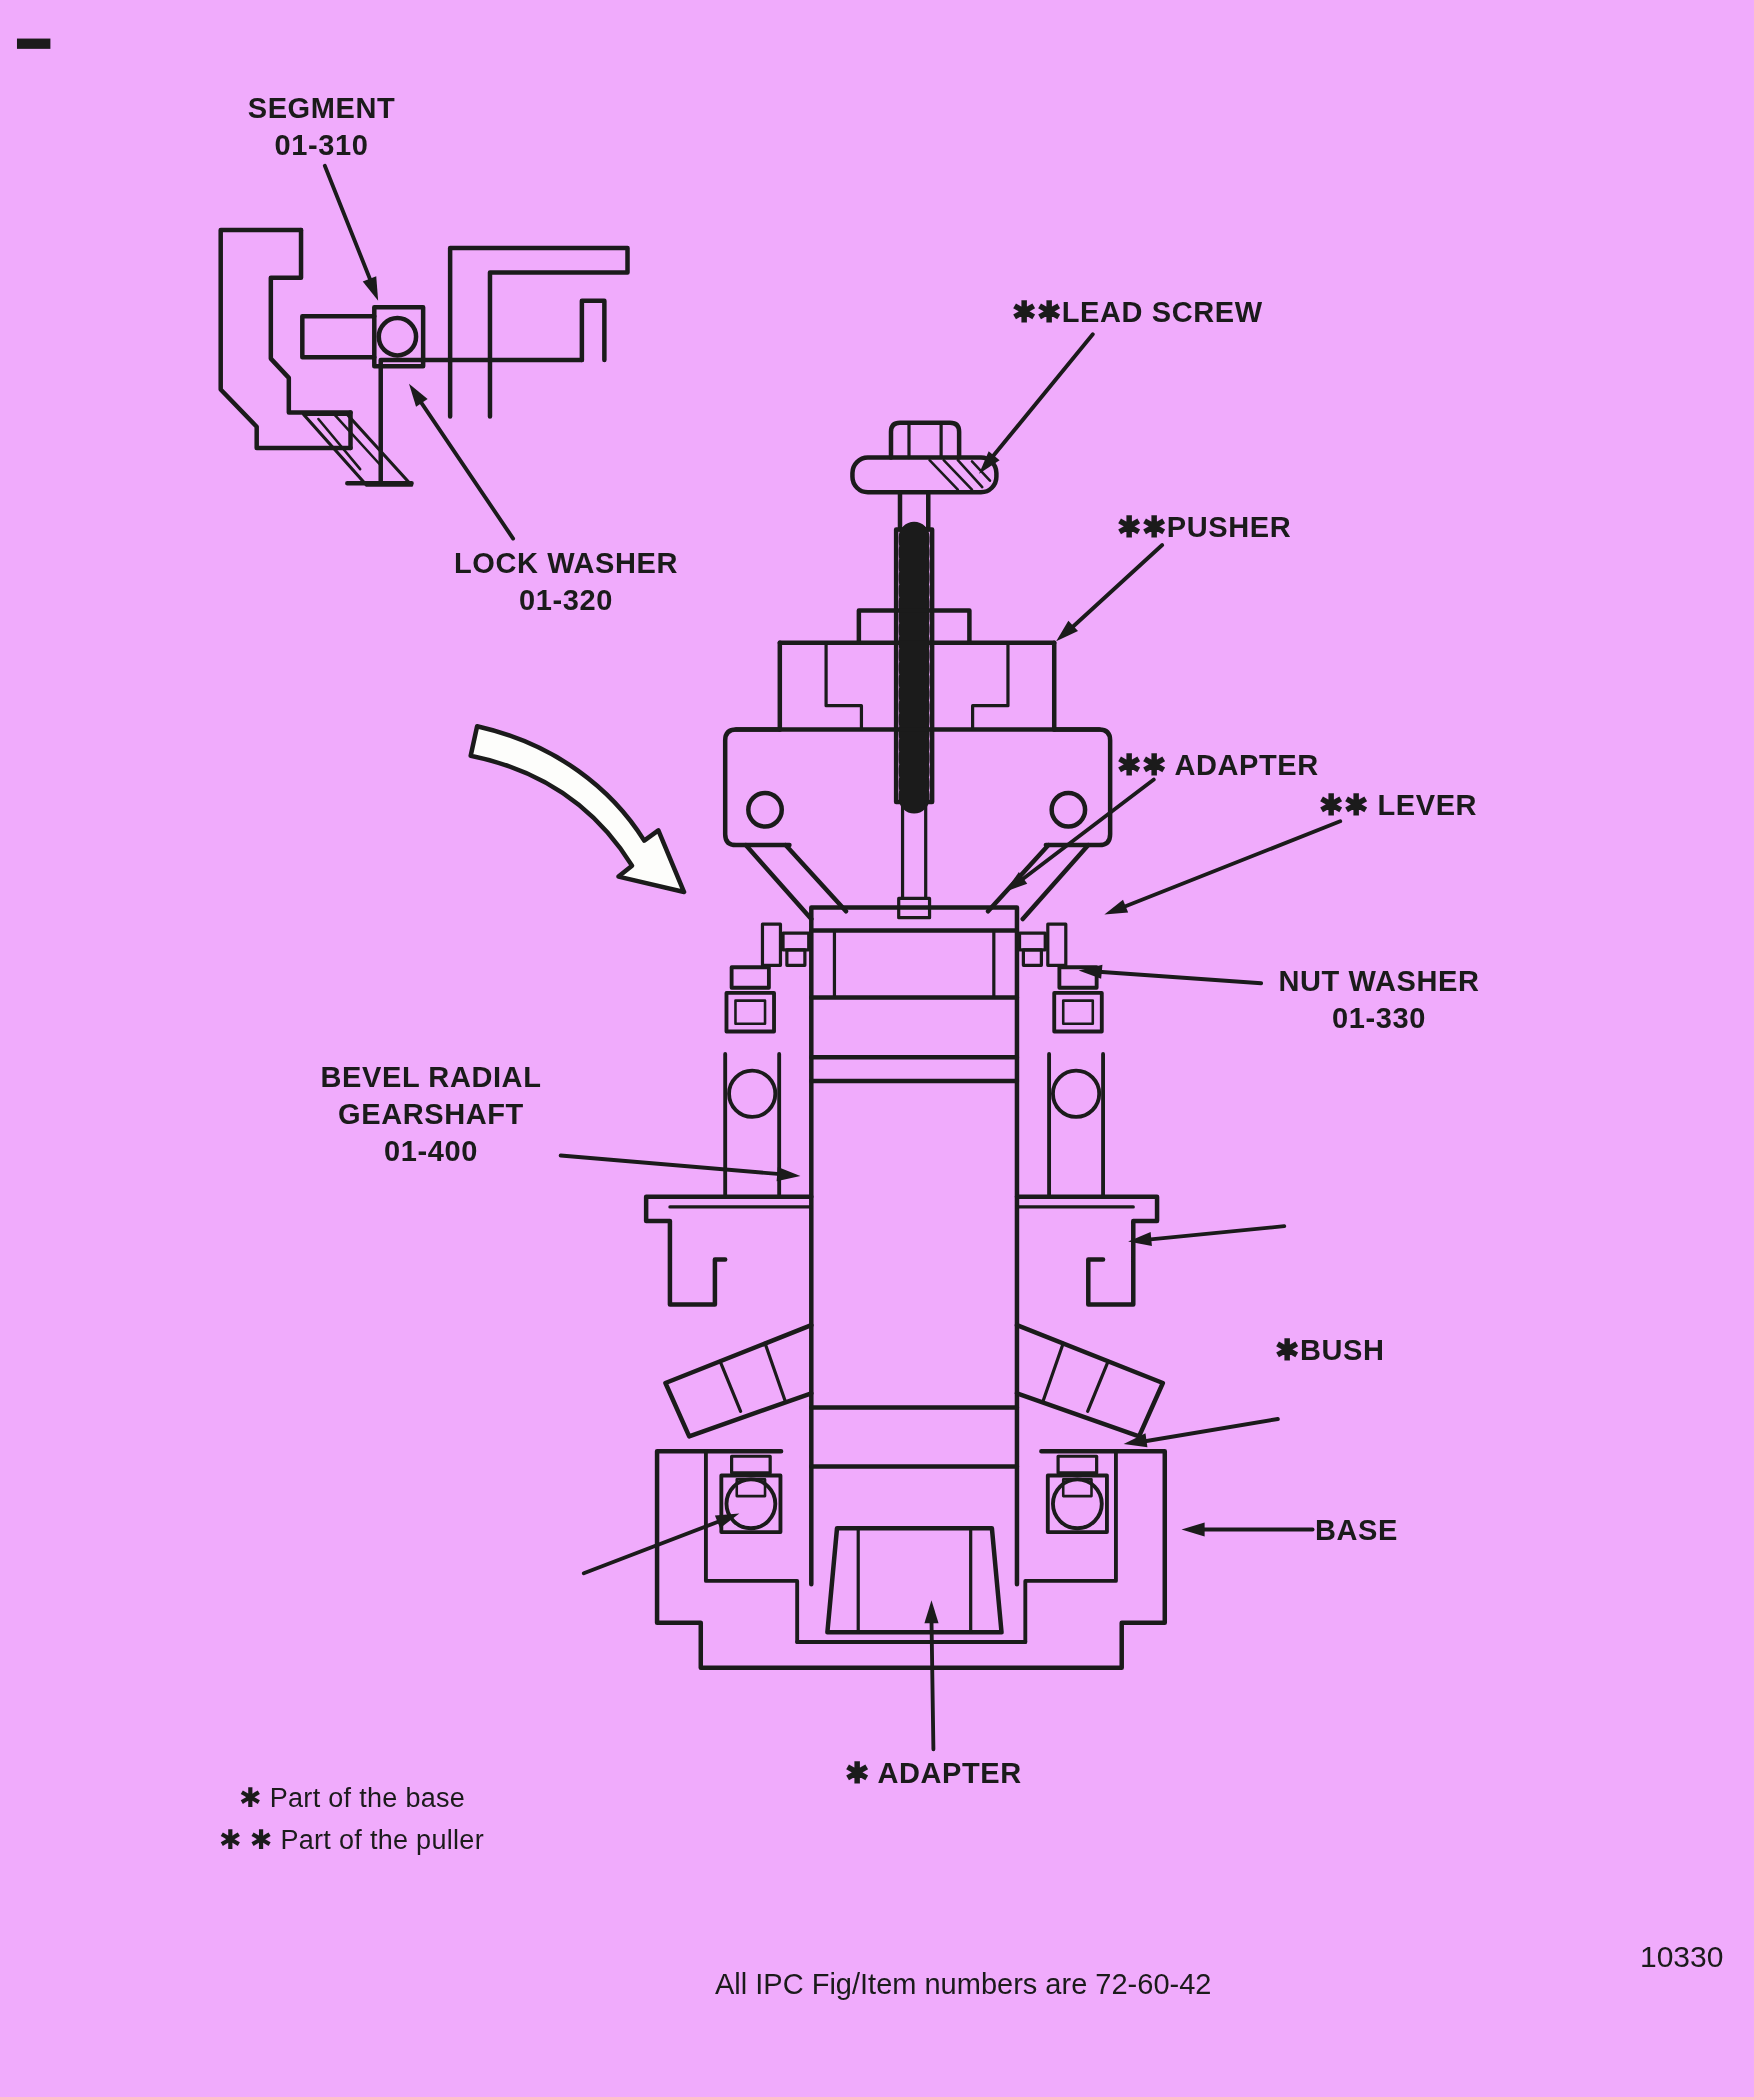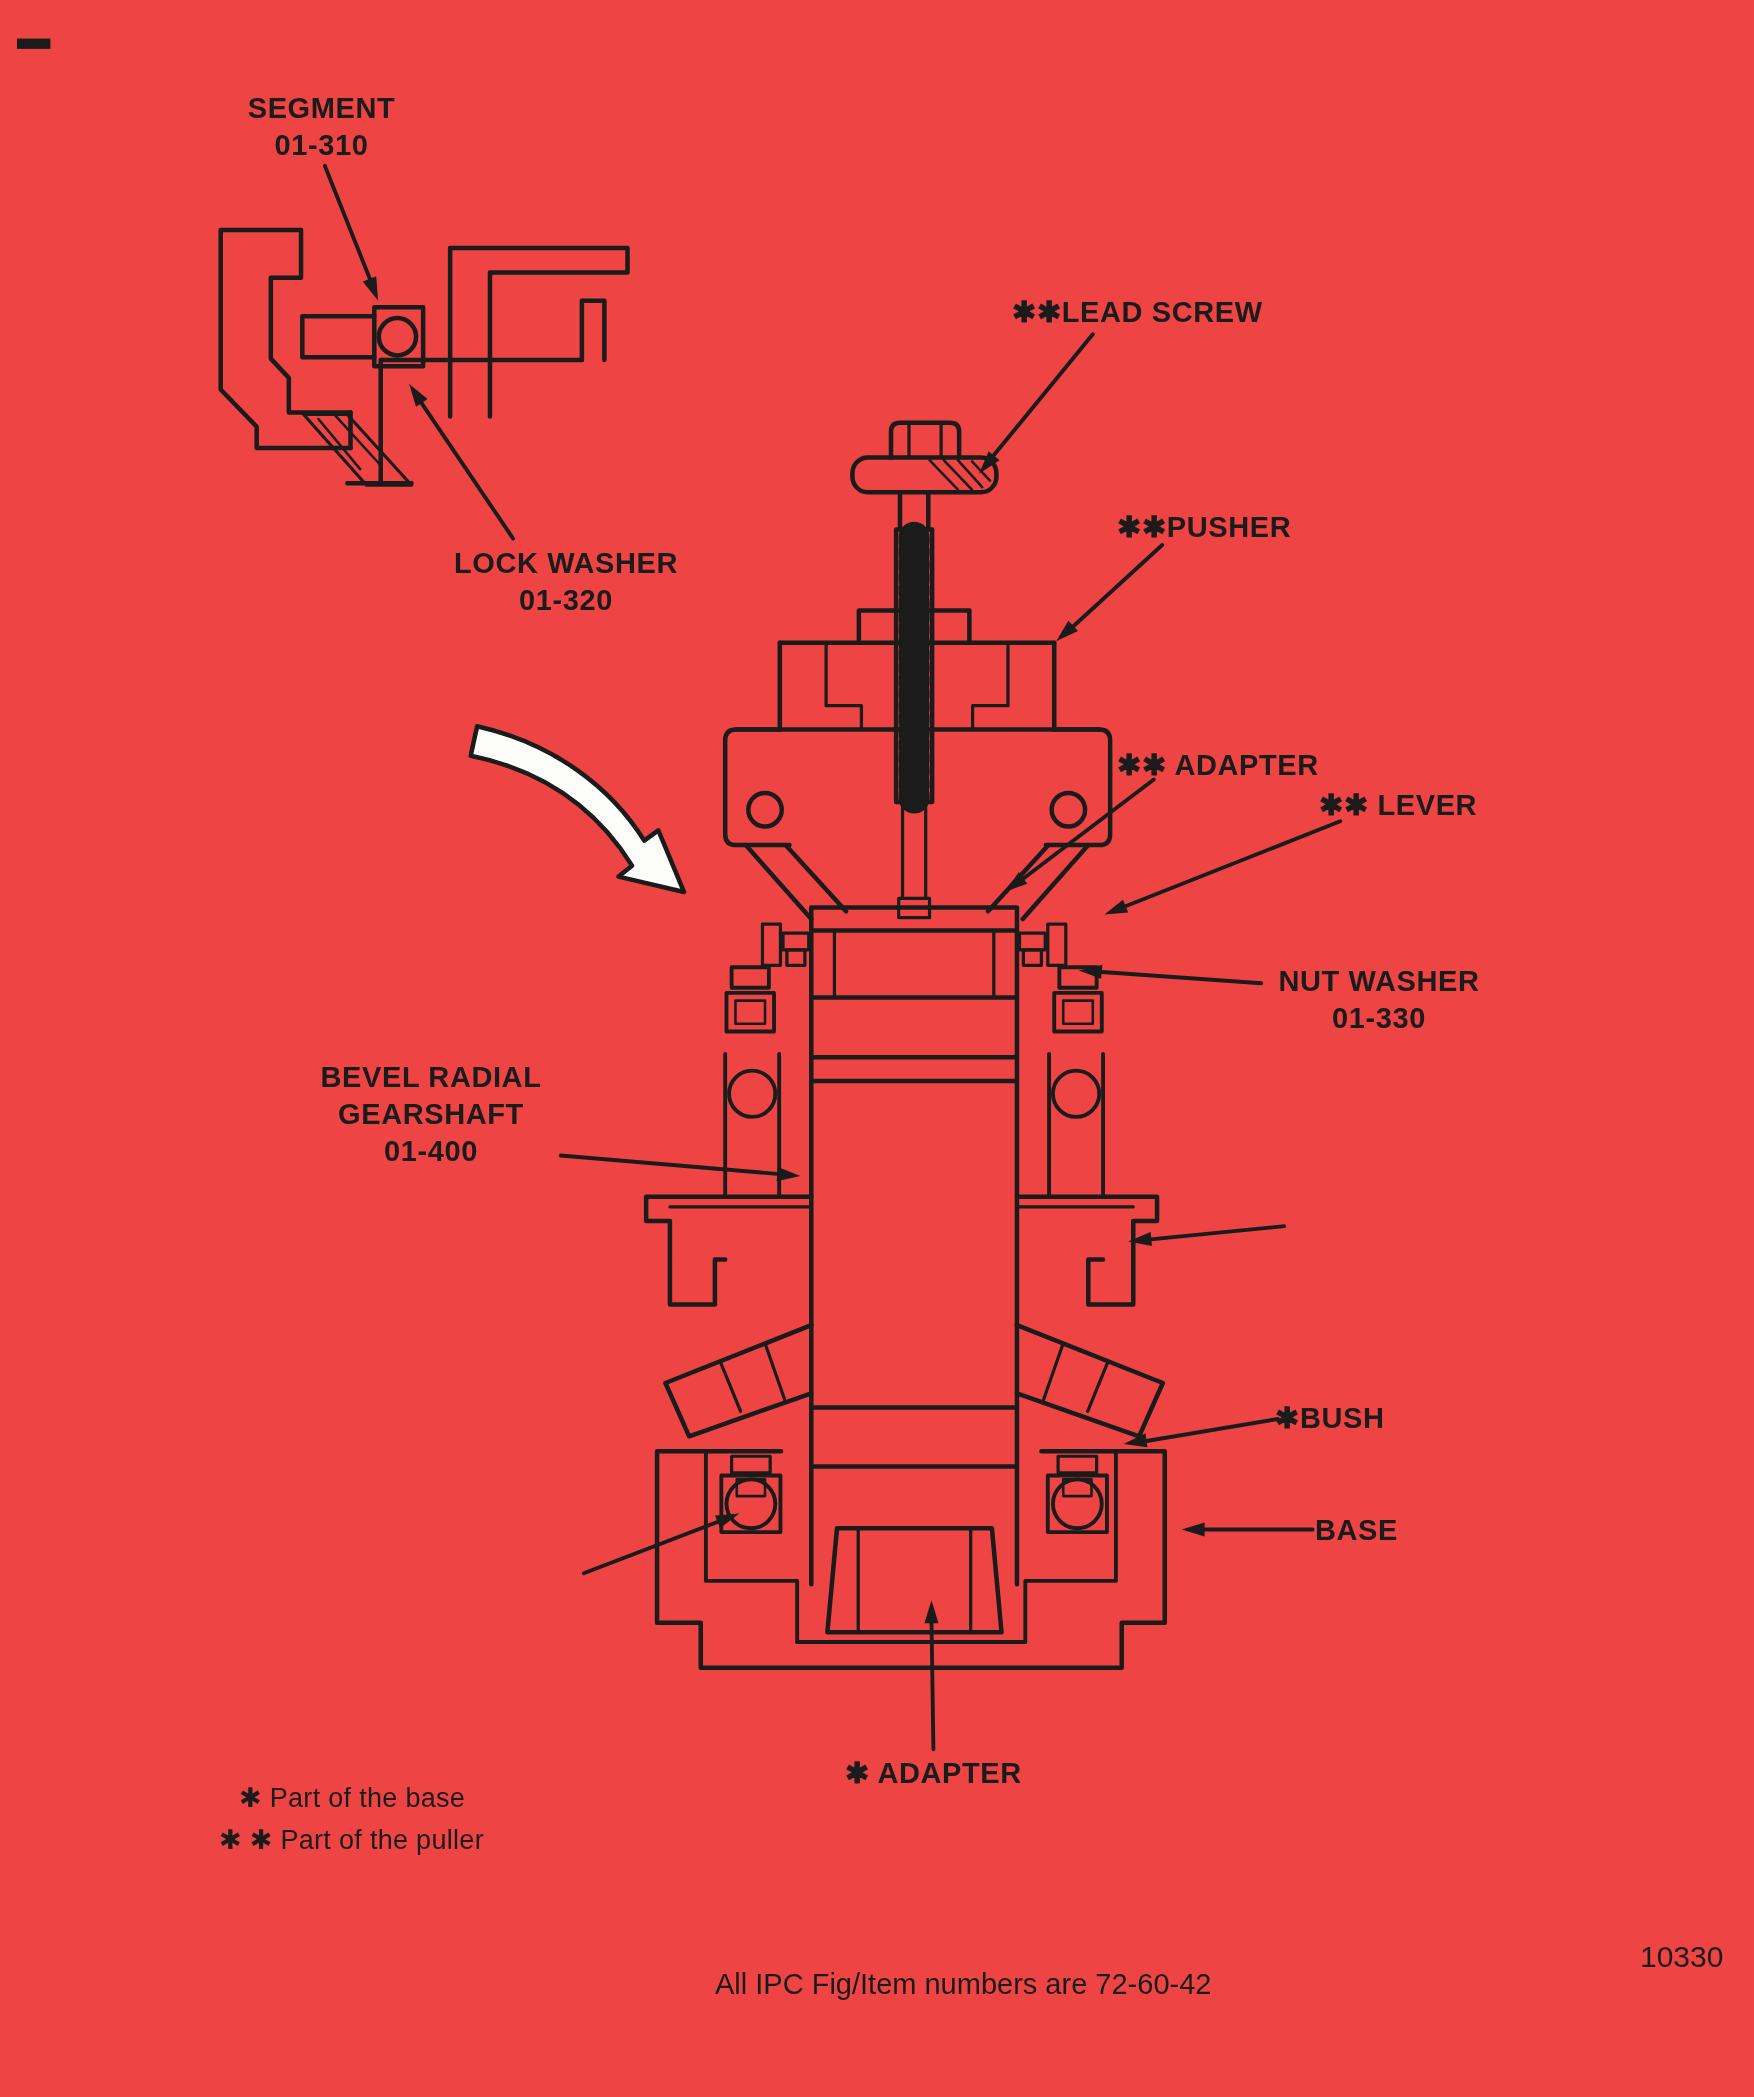--- a/index.html
+++ b/index.html
@@ -1,20 +1,20 @@
 <!DOCTYPE html>
 <html style="font-size:10.3px"><head>
 <meta charset="utf-8">
 <style>
   html, body { margin: 0; padding: 0; background: #e8e8e8; }
   .page {
     position: relative;
     width: 1755px;
     height: 2097px;
-    background: #ef4444;
+    background: #f0abfc;
     font-family: "Liberation Sans", sans-serif;
     color: #1b1b1b;
     overflow: hidden;
   }
   svg.art { position: absolute; left: 0; top: 0; width: 1755px; height: 2097px; }
   .label {
     position: absolute;
     font-weight: 700;
     font-size: 29px;
     line-height: 37px;
@@ -250,21 +250,21 @@
     <div>01-330</div>
   </div>
 
   <div class="label center" style="left:283px; top:1059px; width:296px;">
     <div>BEVEL RADIAL</div>
     <div>GEARSHAFT</div>
     <div>01-400</div>
   </div>
 
 
-  <div class="label" style="left:1275px; top:1400px;">✱BUSH</div>
+  <div class="label" style="left:1275px; top:1332px;">✱BUSH</div>
 
   <div class="label" style="left:1315px; top:1512px;">BASE</div>
 
 
   <div class="label" style="left:845px; top:1755px;">✱ ADAPTER</div>
 
   <div class="footnote" style="left:239px; top:1782px;">✱ Part of the base</div>
   <div class="footnote" style="left:219px; top:1824px;">✱ ✱ Part of the puller</div>
 
   <div class="caption" style="left:715px; top:1968px;">All IPC Fig/Item numbers are 72-60-42</div>

